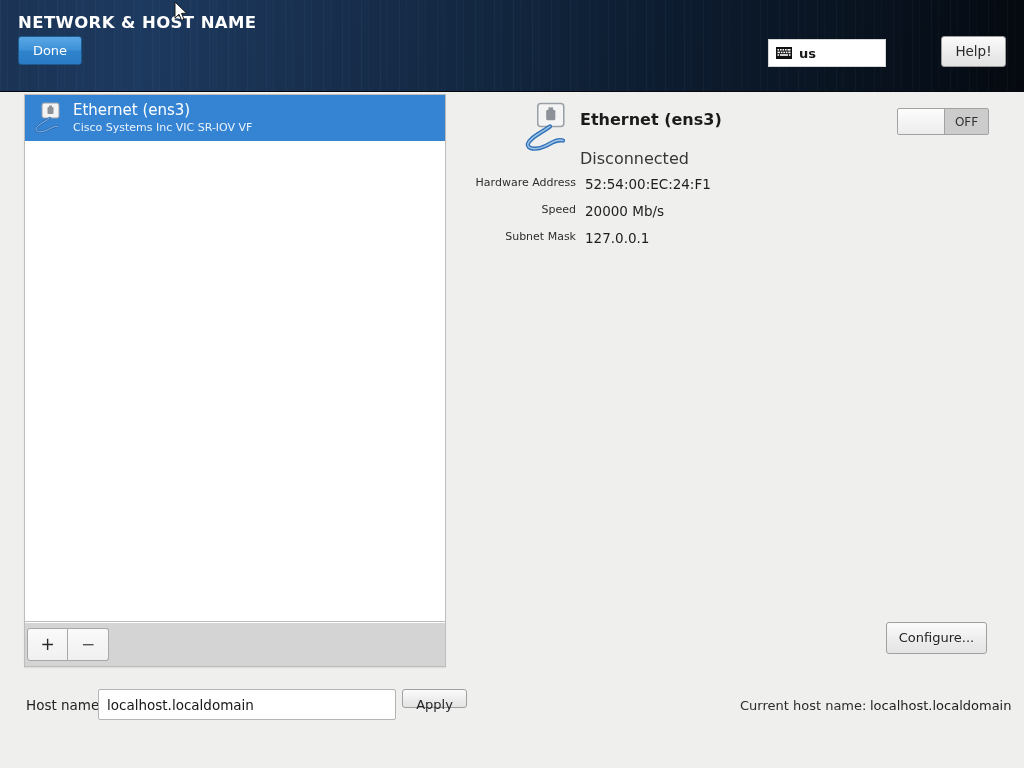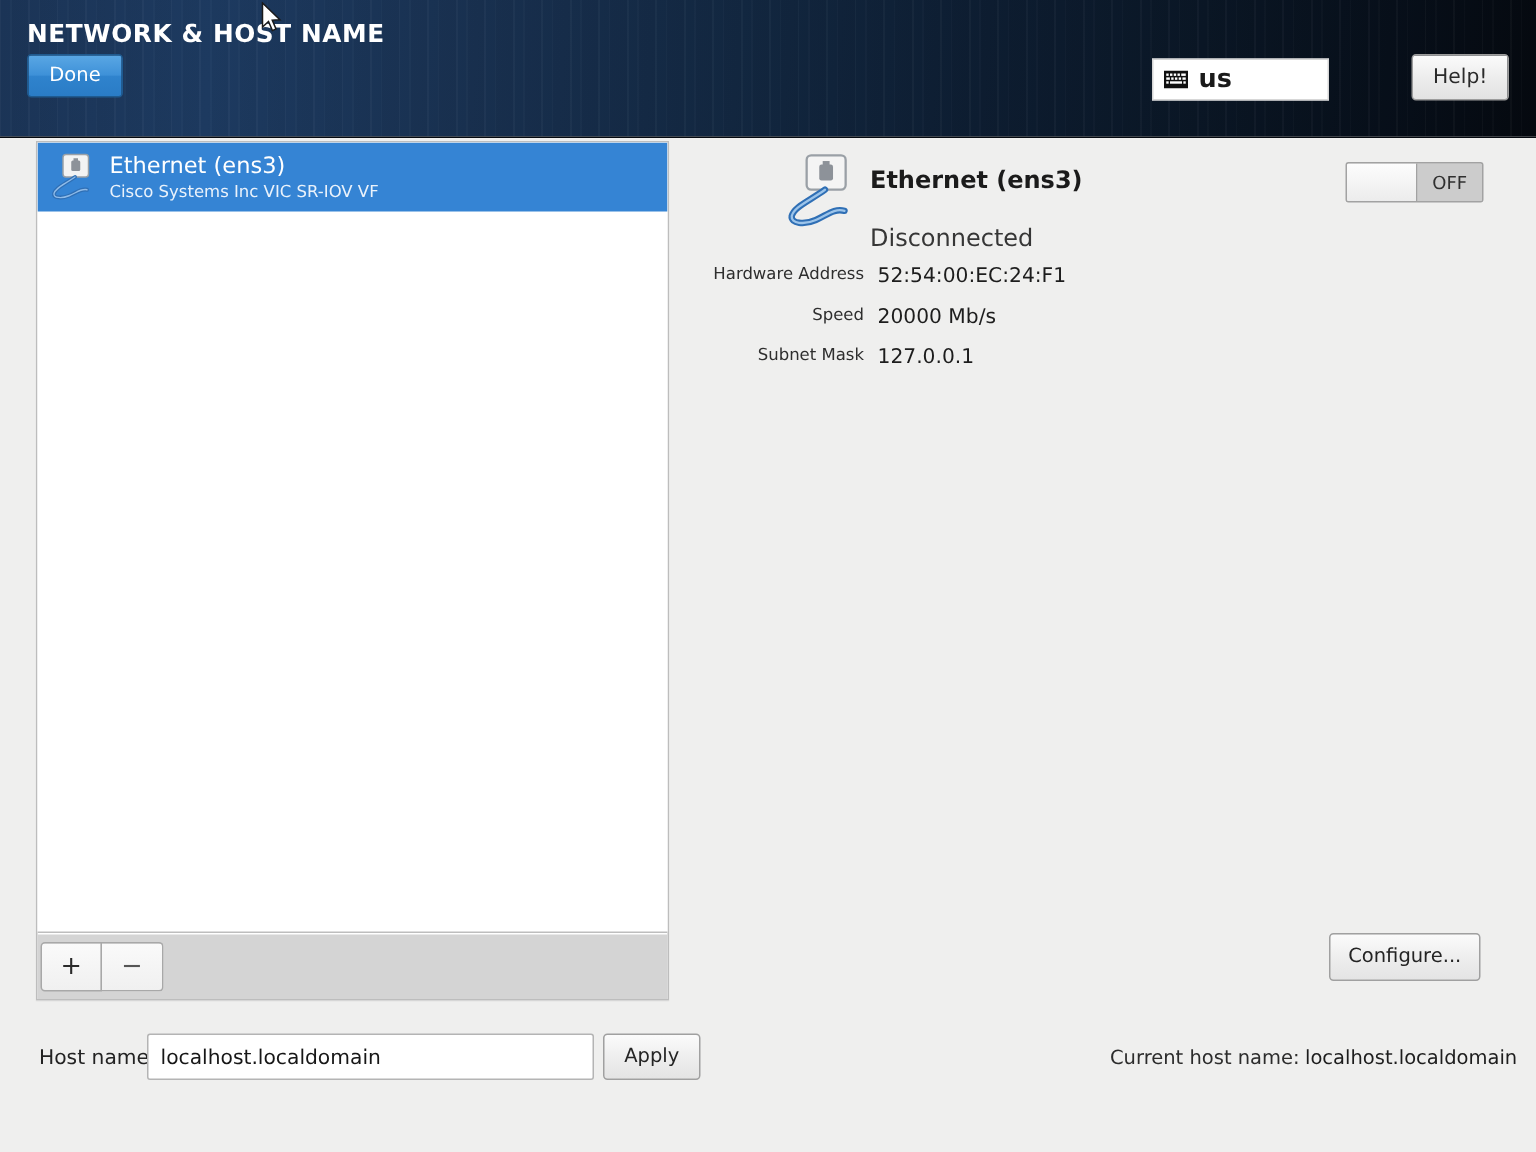--- a/index.html
+++ b/index.html
@@ -54,21 +54,21 @@
     position: absolute; left: 768px; top: 39px;
     width: 118px; height: 28px;
     background: #ffffff;
     border: 1px solid #d7d7d7;
     display: flex; align-items: center;
     padding-left: 7px;
     cursor: pointer;
   }
   #kbd-icon { width: 16px; height: 12px; display: block; }
   #kbd-label {
-    font-size: 17px; font-weight: bold;
+    font-size: 13px; font-weight: bold;
     color: #1a1a1a; margin-left: 7px;
   }
   #help-button {
     position: absolute; left: 941px; top: 36px;
     width: 65px; height: 31px;
     border: 1px solid #9c9c9c;
     border-radius: 3px;
     background: linear-gradient(180deg, #fbfbfb 0%, #ececec 55%, #e2e2e2 100%);
     color: #2a2a2a;
     font-size: 13.5px;
@@ -199,21 +199,21 @@
     border: 1px solid #b4b4b4;
     border-radius: 2px;
     background: #ffffff;
     color: #171717;
     font-family: "DejaVu Sans", "Liberation Sans", sans-serif;
     font-size: 13.5px;
     padding: 0 8px;
   }
   #apply-button {
     position: absolute; left: 402px; top: 689px;
-    width: 65px; height: 31px;
+    width: 65px; height: 19px;
     border: 1px solid #a0a0a0;
     border-radius: 3px;
     background: linear-gradient(180deg, #fbfbfb 0%, #ededed 55%, #e4e4e4 100%);
     color: #242424;
     font-size: 13px;
     line-height: 29px;
     text-align: center;
     cursor: pointer;
   }
   #current-hostname-label {

